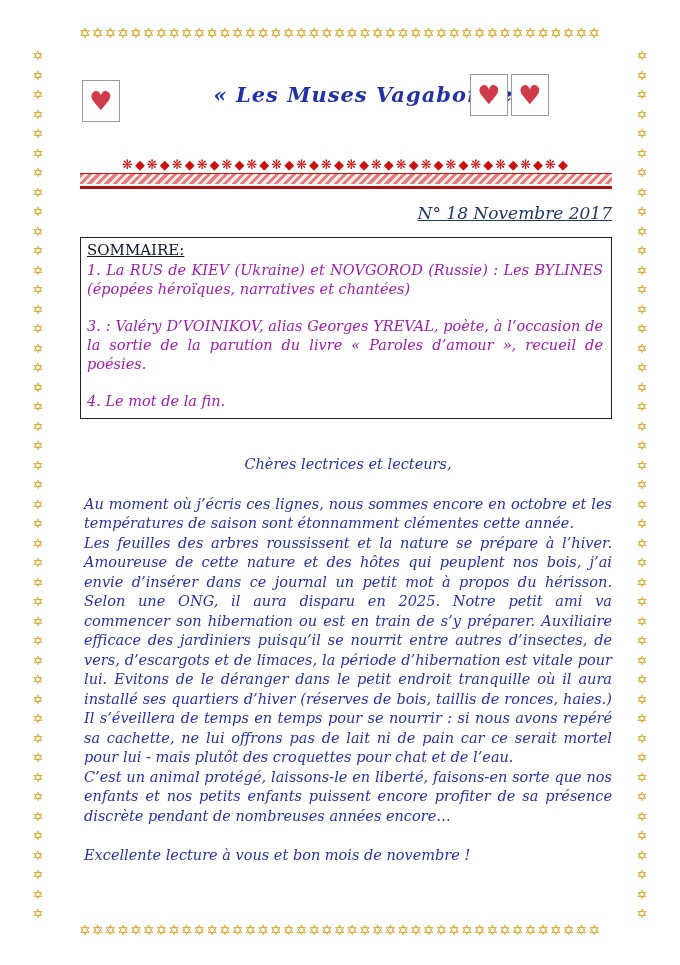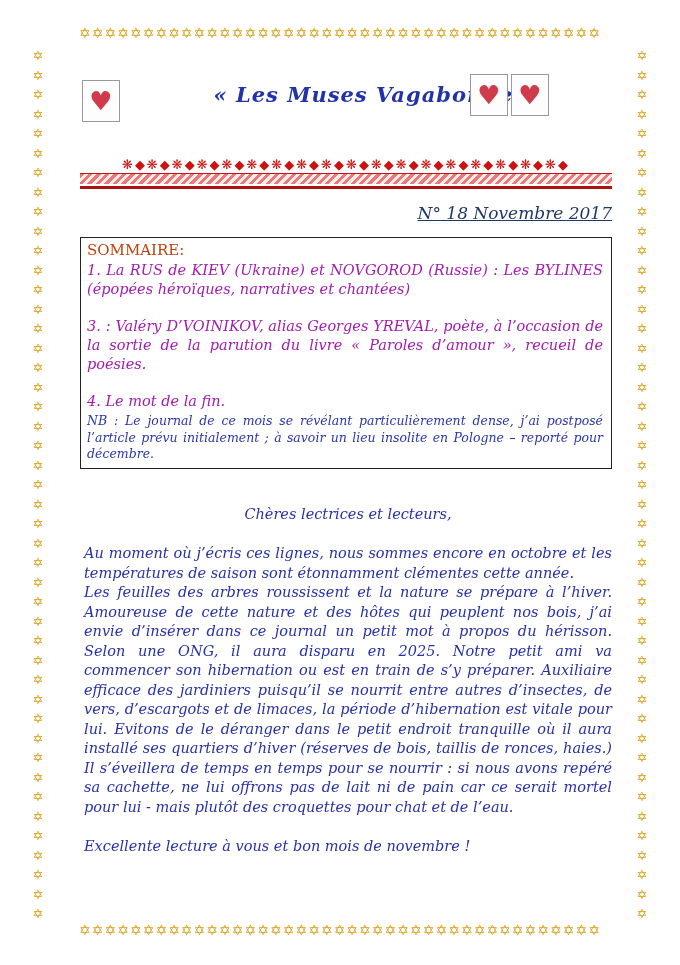--- a/index.html
+++ b/index.html
@@ -123,22 +123,23 @@
     margin-top: 14px;
   }
 
   
   .sommaire {
     border: 1px solid #222;
     margin-top: 14px;
     padding: 3px 8px 5px 6px;
   }
   .sommaire-heading {
-    color: #c2410c;
+    color: #0f172a;
     font-size: 15px;
+    text-decoration: underline;
     margin: 0 0 2px 0;
   }
   .sommaire-item {
     color: #a21caf;
     font-style: italic;
     font-size: 14.5px;
     line-height: 19px;
     text-align: justify;
     margin: 0 0 18px 0;
   }
@@ -193,24 +194,24 @@
     <div class="band-line"></div>
   </div>
 
   <div class="issue">N° 18 Novembre 2017</div>
 
   <div class="sommaire">
     <p class="sommaire-heading">SOMMAIRE:</p>
     <p class="sommaire-item">1. La RUS de KIEV (Ukraine) et NOVGOROD (Russie) : Les BYLINES (épopées héroïques, narratives et chantées)</p>
     <p class="sommaire-item">3. : Valéry D’VOINIKOV, alias Georges YREVAL, poète, à l’occasion de la sortie de la parution du livre « Paroles d’amour », recueil de poésies.</p>
     <p class="sommaire-item last">4. Le mot de la fin.</p>
-    <p class="sommaire-nb">NB : Le journal de ce mois se révélant particulièrement dense, j’ai postposé l’article prévu initialement ; à savoir un lieu insolite en Pologne – reporté pour décembre.</p>
   </div>
 
   <div class="letter">
     <p class="salutation">Chères lectrices et lecteurs,</p>
     <p>Au moment où j’écris ces lignes, nous sommes encore en octobre et les températures de saison sont étonnamment clémentes cette année.</p>
     <p>Les feuilles des arbres roussissent et la nature se prépare à l’hiver. Amoureuse de cette nature et des hôtes qui peuplent nos bois, j’ai envie d’insérer dans ce journal un petit mot à propos du hérisson. Selon une ONG, il aura disparu en 2025. Notre petit ami va commencer son hibernation ou est en train de s’y préparer. Auxiliaire efficace des jardiniers puisqu’il se nourrit entre autres d’insectes, de vers, d’escargots et de limaces, la période d’hibernation est vitale pour lui. Evitons de le déranger dans le petit endroit tranquille où il aura installé ses quartiers d’hiver (réserves de bois, taillis de ronces, haies.) Il s’éveillera de temps en temps pour se nourrir : si nous avons repéré sa cachette, ne lui offrons pas de lait ni de pain car ce serait mortel pour lui - mais plutôt des croquettes pour chat et de l’eau.</p>
+    <p>C’est un animal protégé, laissons-le en liberté, faisons-en sorte que nos enfants et nos petits enfants puissent encore profiter de sa présence discrète pendant de nombreuses années encore…</p>
     <p class="closing">Excellente lecture à vous et bon mois de novembre !</p>
 
   </div>
 
 </div>
 
 </body></html>

